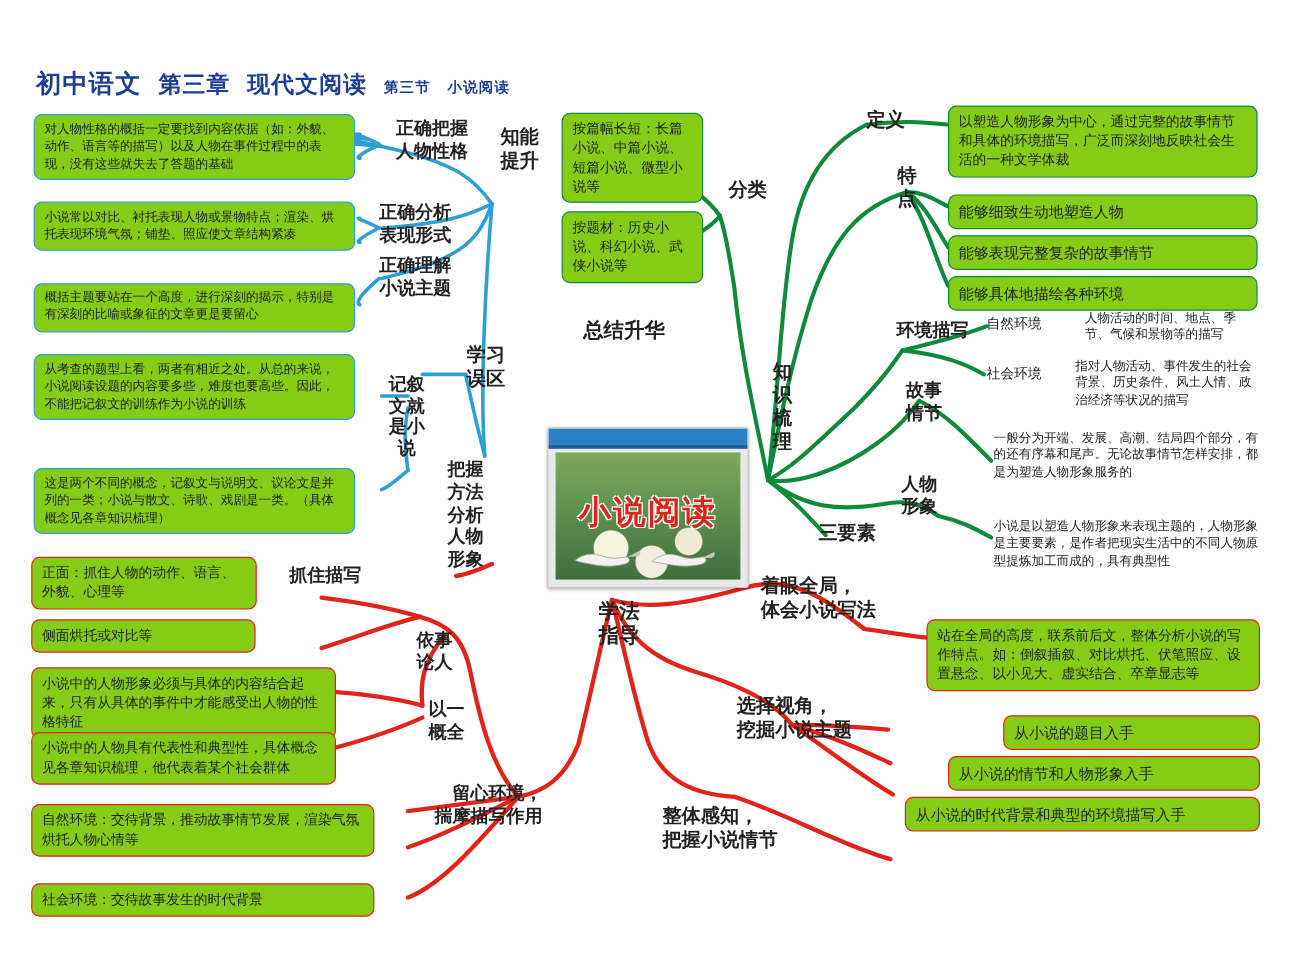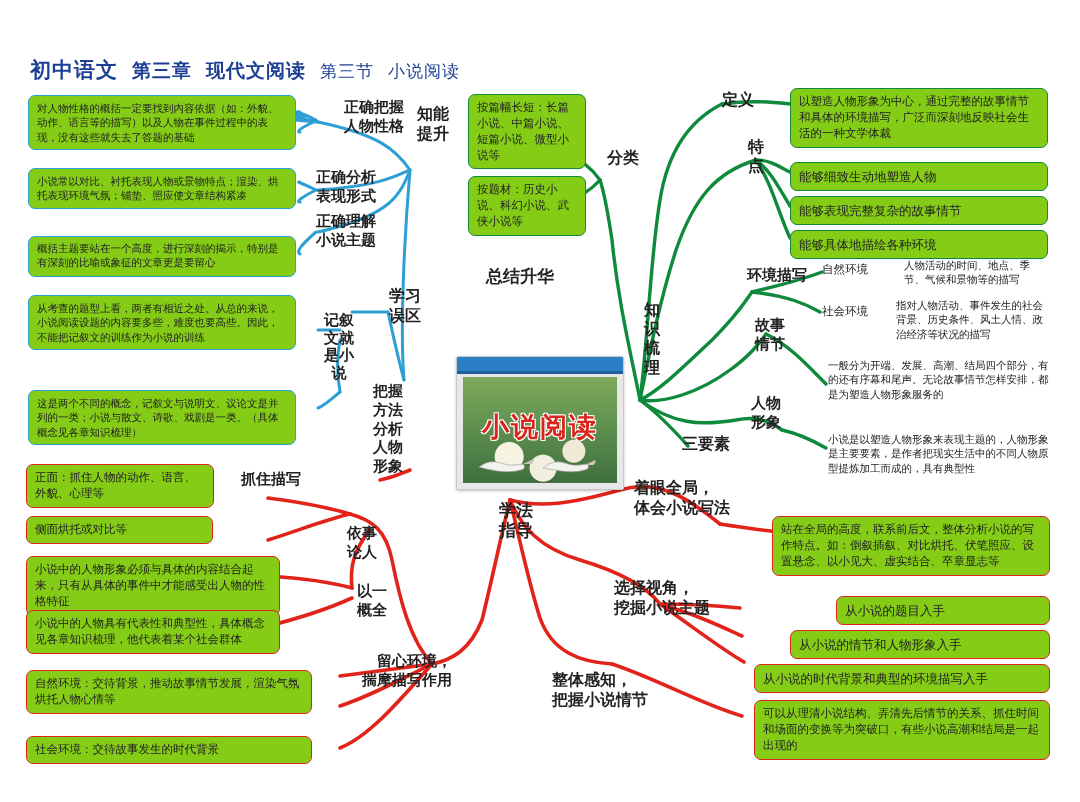--- a/index.html
+++ b/index.html
@@ -9,21 +9,21 @@
     font-family:"DejaVu Sans","Liberation Sans",sans-serif;
     position:relative;overflow:hidden;
   }
   .canvas{position:absolute;left:0;top:0;width:1080px;height:802px;}
   svg.lines{position:absolute;left:0;top:0;width:1080px;height:802px;pointer-events:none;}
 
   
   .header{position:absolute;left:30px;top:56px;display:flex;align-items:baseline;gap:14px;}
   .header .h1{font-size:21px;font-weight:bold;color:#1c3f94;letter-spacing:1px;}
   .header .h2{font-size:19px;font-weight:bold;color:#1c3f94;letter-spacing:1px;}
-  .header .h3{font-size:17px;font-weight:normal;color:#1c3f94;letter-spacing:1px;}
+  .header .h3{font-size:12px;font-weight:bold;color:#1c3f94;letter-spacing:1px;}
 
   
   .box{
     position:absolute;box-sizing:border-box;
     border-radius:7px;background:#84cc16;
     padding:5px 8px;line-height:1.38;
     color:#222;
   }
   .b-blue{border:1.6px solid #2e9fd4;}
   .b-green{border:1.6px solid #0f8a3c;}
@@ -166,21 +166,21 @@
     </svg>
     <div class="title">小说阅读</div>
   </div>
 
   <div class="box b-blue t10" style="left:28px;top:95px;width:268px;">对人物性格的概括一定要找到内容依据（如：外貌、动作、语言等的描写）以及人物在事件过程中的表现，没有这些就失去了答题的基础</div>
   <div class="box b-blue t10" style="left:28px;top:168px;width:268px;">小说常以对比、衬托表现人物或景物特点；渲染、烘托表现环境气氛；铺垫、照应使文章结构紧凑</div>
   <div class="box b-blue t10" style="left:28px;top:236px;width:268px;font-family:Liberation Serif, serif;">概括主题要站在一个高度，进行深刻的揭示，特别是有深刻的比喻或象征的文章更是要留心</div>
   <div class="box b-blue t10" style="left:28px;top:295px;width:268px;">从考查的题型上看，两者有相近之处。从总的来说，小说阅读设题的内容要多些，难度也要高些。因此，不能把记叙文的训练作为小说的训练</div>
   <div class="box b-blue t10" style="left:28px;top:390px;width:268px;">这是两个不同的概念，记叙文与说明文、议论文是并列的一类；小说与散文、诗歌、戏剧是一类。（具体概念见各章知识梳理）</div>
 
-  <div class="node big15 n-dark" style="left:316px;top:98px;width:88px;white-space:pre-line;text-align:right;">正确把握
+  <div class="node big15 n-dark" style="left:316px;top:98px;width:88px;white-space:pre-line;text-align:center;">正确把握
 人物性格</div>
   <div class="node big15 n-dark" style="left:316px;top:168px;width:88px;white-space:pre-line;text-align:left;">正确分析
 表现形式</div>
   <div class="node big15 n-dark" style="left:316px;top:212px;width:88px;white-space:pre-line;text-align:left;">正确理解
 小说主题</div>
 
   <div class="node big16 n-dark" style="left:410px;top:104px;width:46px;white-space:pre-line;">知能
 提升</div>
   <div class="node big16 n-dark" style="left:378px;top:286px;width:54px;white-space:pre-line;">学习
 误区</div>
@@ -236,21 +236,20 @@
 把握小说情节</div>
   <div class="node big16 n-dark" style="left:614px;top:578px;width:136px;white-space:pre-line;text-align:left;">选择视角，
 挖掘小说主题</div>
   <div class="node big16 n-dark" style="left:634px;top:478px;width:128px;white-space:pre-line;text-align:left;">着眼全局，
 体会小说写法</div>
 
   <div class="box b-red t11" style="left:772px;top:516px;width:278px;">站在全局的高度，联系前后文，整体分析小说的写作特点。如：倒叙插叙、对比烘托、伏笔照应、设置悬念、以小见大、虚实结合、卒章显志等</div>
   <div class="box b-red t12" style="left:836px;top:596px;width:214px;">从小说的题目入手</div>
   <div class="box b-red t12" style="left:790px;top:630px;width:260px;">从小说的情节和人物形象入手</div>
   <div class="box b-red t12" style="left:754px;top:664px;width:296px;">从小说的时代背景和典型的环境描写入手</div>
-  <div class="box b-red t11" style="left:754px;top:700px;width:296px;">可以从理清小说结构、弄清先后情节的关系、抓住时间和场面的变换等为突破口，有些小说高潮和结局是一起出现的</div>
 
   <div class="box b-red t11" style="left:26px;top:464px;width:188px;">正面：抓住人物的动作、语言、外貌、心理等</div>
   <div class="box b-red t11" style="left:26px;top:516px;width:187px;">侧面烘托或对比等</div>
   <div class="box b-red t11" style="left:26px;top:556px;width:254px;">小说中的人物形象必须与具体的内容结合起来，只有从具体的事件中才能感受出人物的性格特征</div>
   <div class="box b-red t11" style="left:26px;top:610px;width:254px;">小说中的人物具有代表性和典型性，具体概念见各章知识梳理，他代表着某个社会群体</div>
   <div class="box b-red t11" style="left:26px;top:670px;width:286px;">自然环境：交待背景，推动故事情节发展，渲染气氛烘托人物心情等</div>
   <div class="box b-red t11" style="left:26px;top:736px;width:286px;">社会环境：交待故事发生的时代背景</div>
 
 </div>
 

